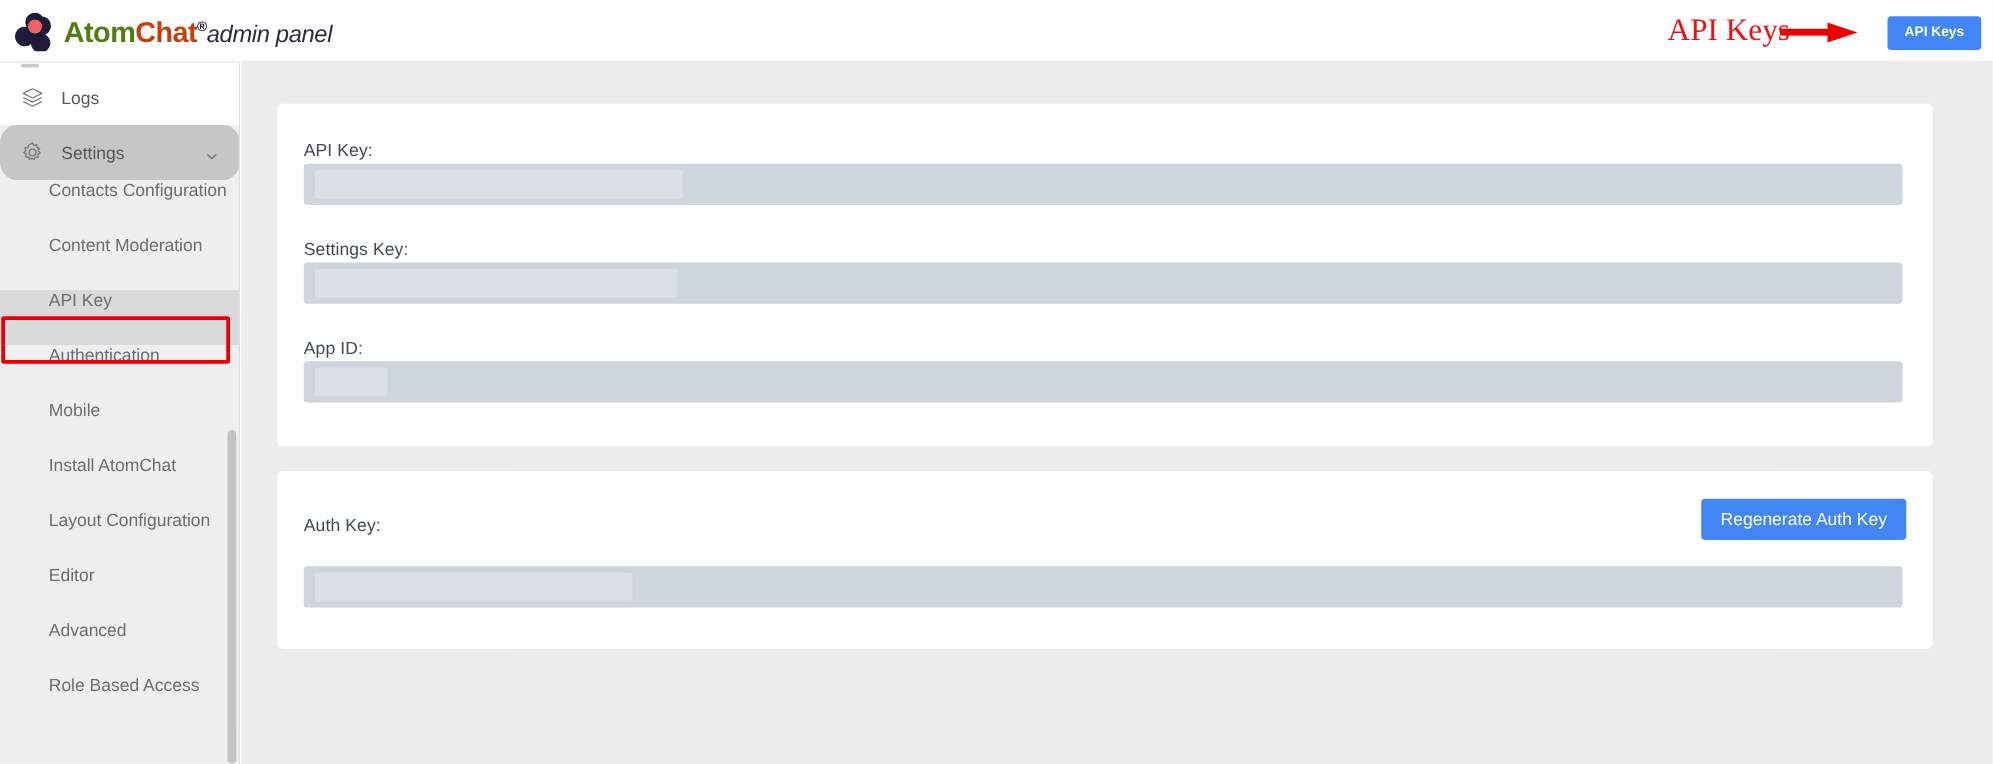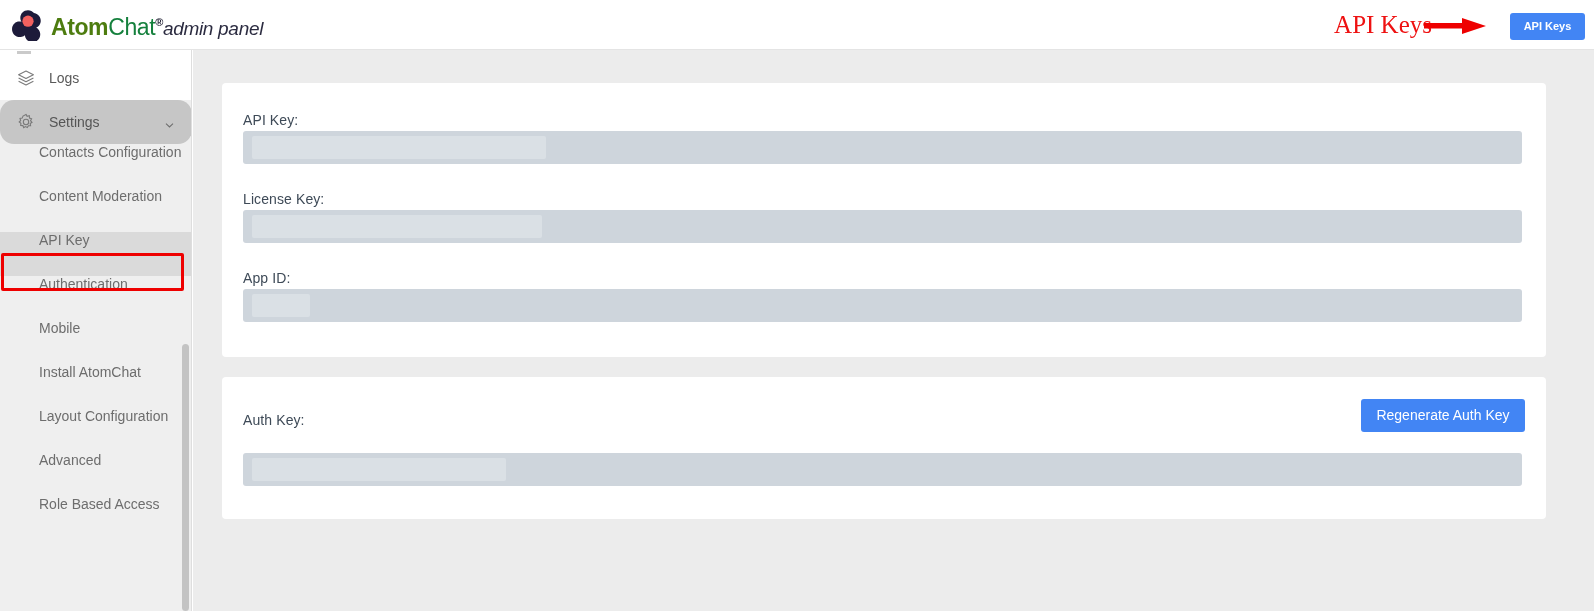--- a/index.html
+++ b/index.html
@@ -26,21 +26,21 @@
     display: flex; align-items: center; gap: 6px;
   }
   .brand-mark { width: 34px; height: 32px; display: block; }
   .brand-text {
     font-size: 23px;
     letter-spacing: -0.4px;
     white-space: nowrap;
     line-height: 32px;
   }
   .brand-atom { color: #4d7c0f; font-weight: bold; }
-  .brand-chat { color: #15803d; font-weight: normal; }
+  .brand-chat { color: #c2410c; font-weight: bold; }
   .brand-reg { font-size: 11px; vertical-align: super; color: #1b1b2f; font-weight: bold; }
   .brand-admin {
     color: #2b2b40; font-style: italic; font-weight: normal;
     font-size: 19px; letter-spacing: -0.3px;
   }
 
   
   .annot-text {
     position: absolute;
     right: 162px; top: 12px;
@@ -312,20 +312,23 @@
     <div class="sub-item">
       <span>Mobile</span>
     </div>
     <div class="sub-item">
       <span>Install AtomChat</span>
     </div>
     <div class="sub-item">
       <span>Layout Configuration</span>
     </div>
     <div class="sub-item">
+      <span>Editor</span>
+    </div>
+    <div class="sub-item">
       <span>Advanced</span>
     </div>
     <div class="sub-item">
       <span>Role Based Access</span>
     </div>
 
   </div>
 
   <div class="sb-scroll-track"></div>
   <div class="sb-scroll-thumb"></div>
@@ -333,21 +336,21 @@
 </div>
 
 <div class="main">
 
   <div class="card card-keys">
     <div class="field-label" style="left:21px; top:29px;">API Key:</div>
     <div class="field-box" style="top:48px;">
       <div class="redact" style="width:294px;"></div>
     </div>
 
-    <div class="field-label" style="left:21px; top:108px;">License Key:</div>
+    <div class="field-label" style="left:21px; top:108px;">Settings Key:</div>
     <div class="field-box" style="top:127px;">
       <div class="redact" style="width:290px;"></div>
     </div>
 
     <div class="field-label" style="left:21px; top:187px;">App ID:</div>
     <div class="field-box" style="top:206px;">
       <div class="redact" style="width:58px;"></div>
     </div>
   </div>
 

